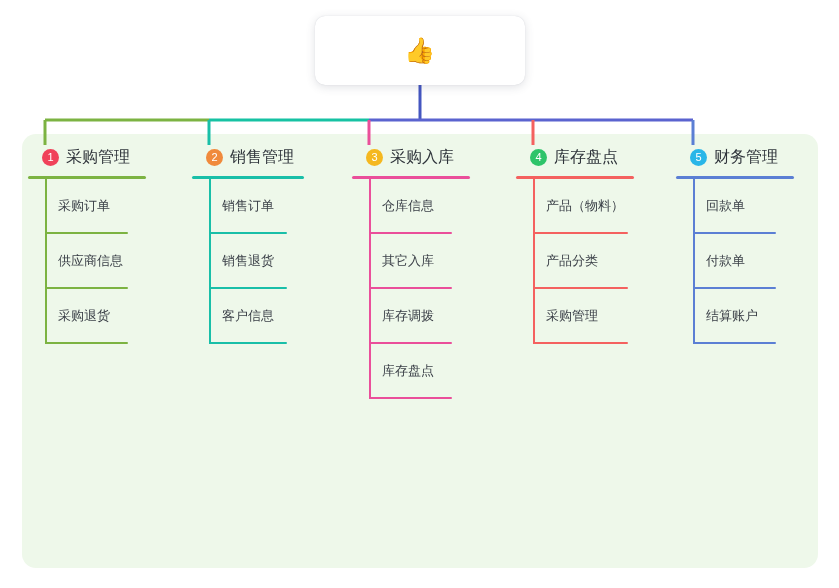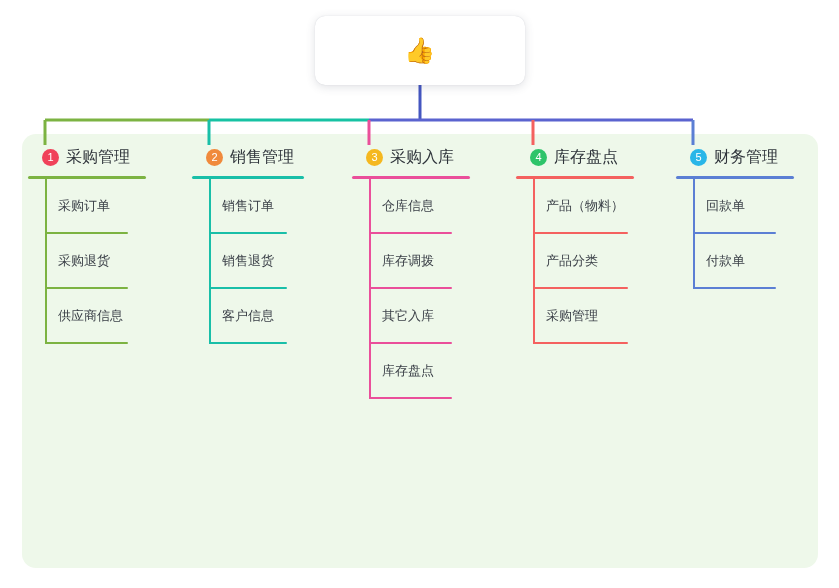--- a/index.html
+++ b/index.html
@@ -167,27 +167,27 @@
           <span class="col-title">采购管理</span>
         </div>
         <div class="col-rule" style="background: rgb(124, 179, 66); width: 118px;"></div>
         <div class="children">
           <div class="spine" style="background: rgb(124, 179, 66);"></div>
           <div class="child">
             <span class="child-label">采购订单</span>
             <div class="child-rule" style="background: rgb(124, 179, 66); width: 83px;"></div>
           </div>
           <div class="child">
+            <span class="child-label">供应商信息</span>
+            <div class="child-rule" style="background: rgb(124, 179, 66); width: 83px;"></div>
+          </div>
+          <div class="child">
             <span class="child-label">采购退货</span>
             <div class="child-rule" style="background: rgb(124, 179, 66); width: 83px;"></div>
           </div>
-          <div class="child">
-            <span class="child-label">供应商信息</span>
-            <div class="child-rule" style="background: rgb(124, 179, 66); width: 83px;"></div>
-          </div>
         </div>
       </div>
       <div class="column" style="left: 192px;">
         <div class="col-head">
           <span class="badge" style="background: rgb(240, 138, 60);">2</span>
           <span class="col-title">销售管理</span>
         </div>
         <div class="col-rule" style="background: rgb(25, 191, 168); width: 112px;"></div>
         <div class="children">
           <div class="spine" style="background: rgb(25, 191, 168);"></div>
@@ -211,25 +211,25 @@
           <span class="col-title">采购入库</span>
         </div>
         <div class="col-rule" style="background: rgb(234, 79, 154); width: 118px;"></div>
         <div class="children">
           <div class="spine" style="background: rgb(234, 79, 154);"></div>
           <div class="child">
             <span class="child-label">仓库信息</span>
             <div class="child-rule" style="background: rgb(234, 79, 154); width: 83px;"></div>
           </div>
           <div class="child">
+            <span class="child-label">其它入库</span>
+            <div class="child-rule" style="background: rgb(234, 79, 154); width: 83px;"></div>
+          </div>
+          <div class="child">
             <span class="child-label">库存调拨</span>
-            <div class="child-rule" style="background: rgb(234, 79, 154); width: 83px;"></div>
-          </div>
-          <div class="child">
-            <span class="child-label">其它入库</span>
             <div class="child-rule" style="background: rgb(234, 79, 154); width: 83px;"></div>
           </div>
           <div class="child">
             <span class="child-label">库存盘点</span>
             <div class="child-rule" style="background: rgb(234, 79, 154); width: 83px;"></div>
           </div>
         </div>
       </div>
       <div class="column" style="left: 516px;">
         <div class="col-head">
@@ -262,17 +262,21 @@
         <div class="children">
           <div class="spine" style="background: rgb(91, 127, 212);"></div>
           <div class="child">
             <span class="child-label">回款单</span>
             <div class="child-rule" style="background: rgb(91, 127, 212); width: 83px;"></div>
           </div>
           <div class="child">
             <span class="child-label">付款单</span>
             <div class="child-rule" style="background: rgb(91, 127, 212); width: 83px;"></div>
           </div>
+          <div class="child">
+            <span class="child-label">结算账户</span>
+            <div class="child-rule" style="background: rgb(91, 127, 212); width: 83px;"></div>
+          </div>
         </div>
       </div>
     </div>
 
 </div>
 
 </body></html>

